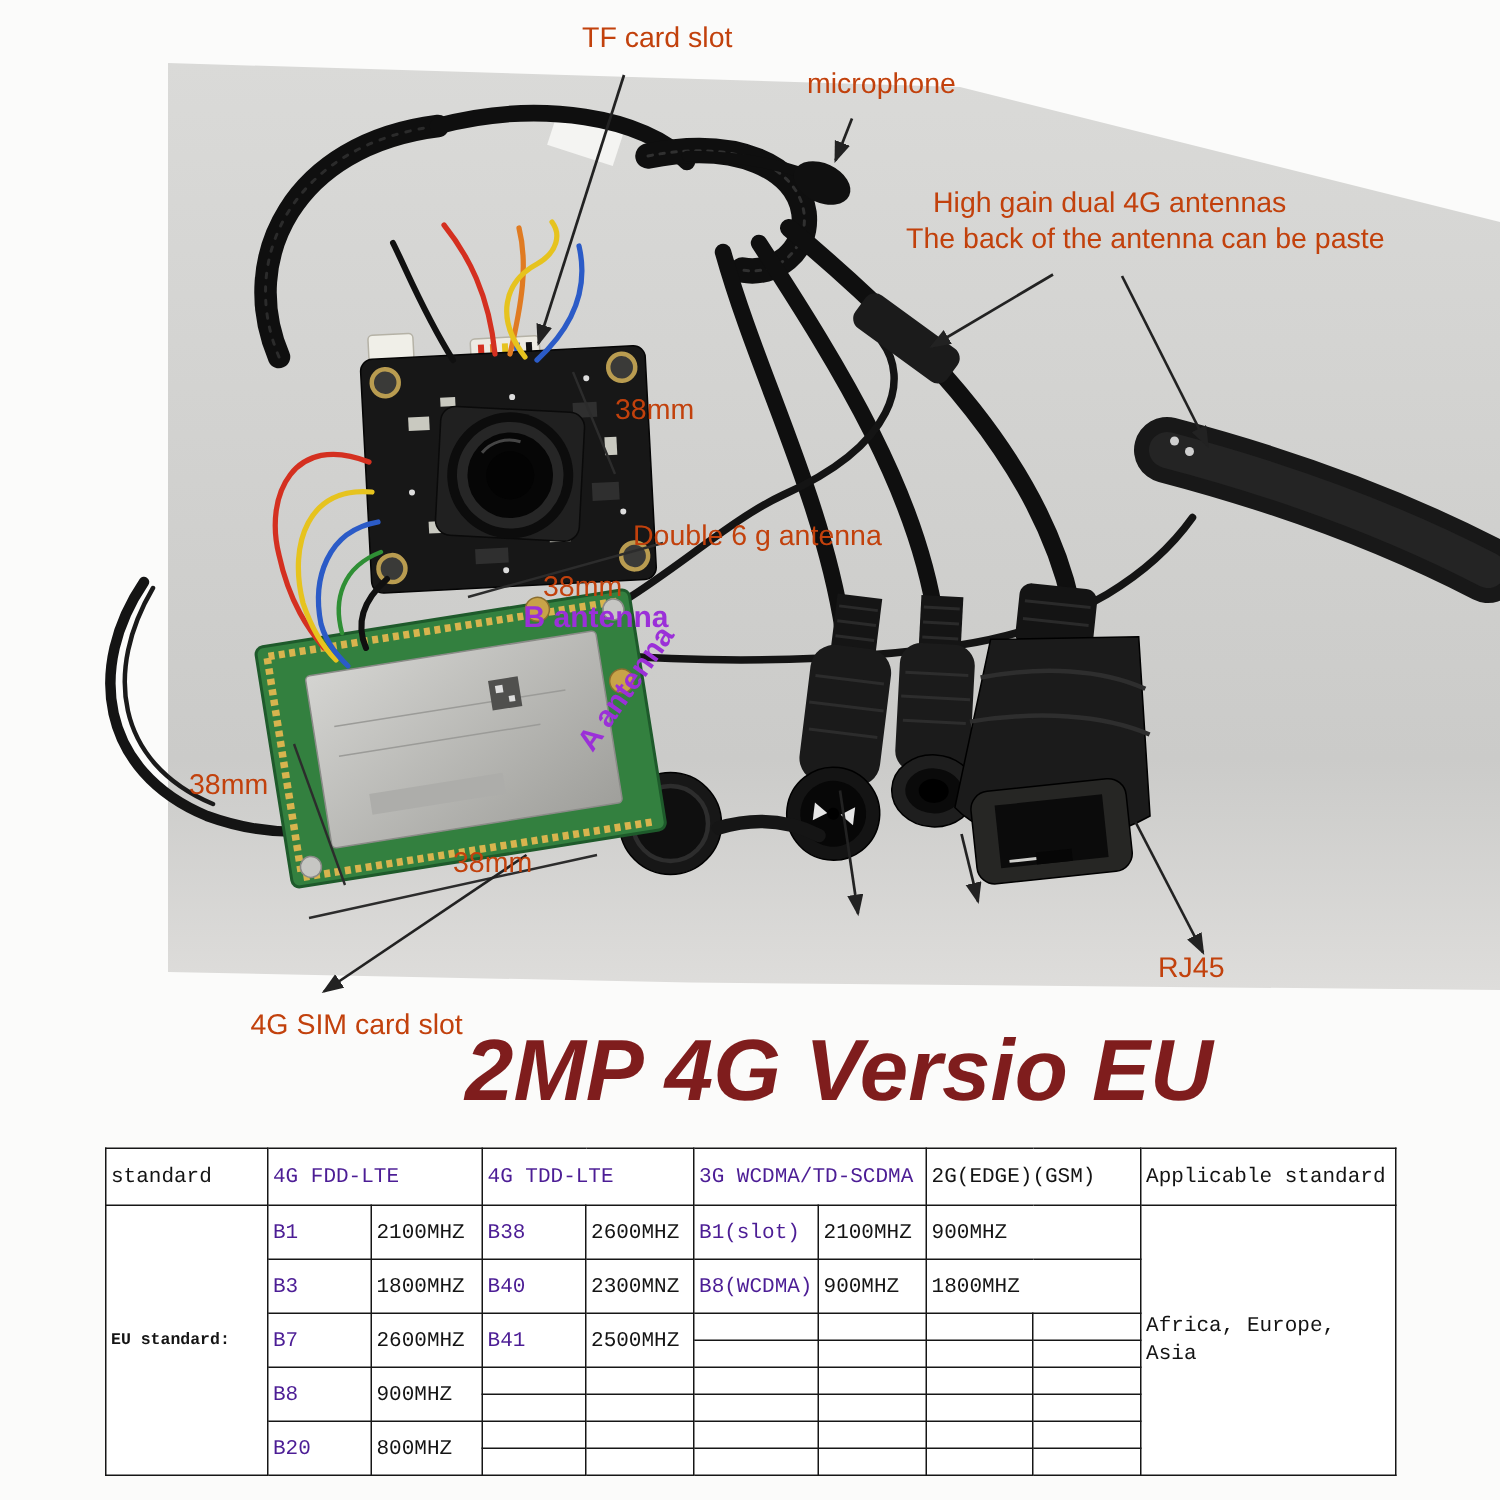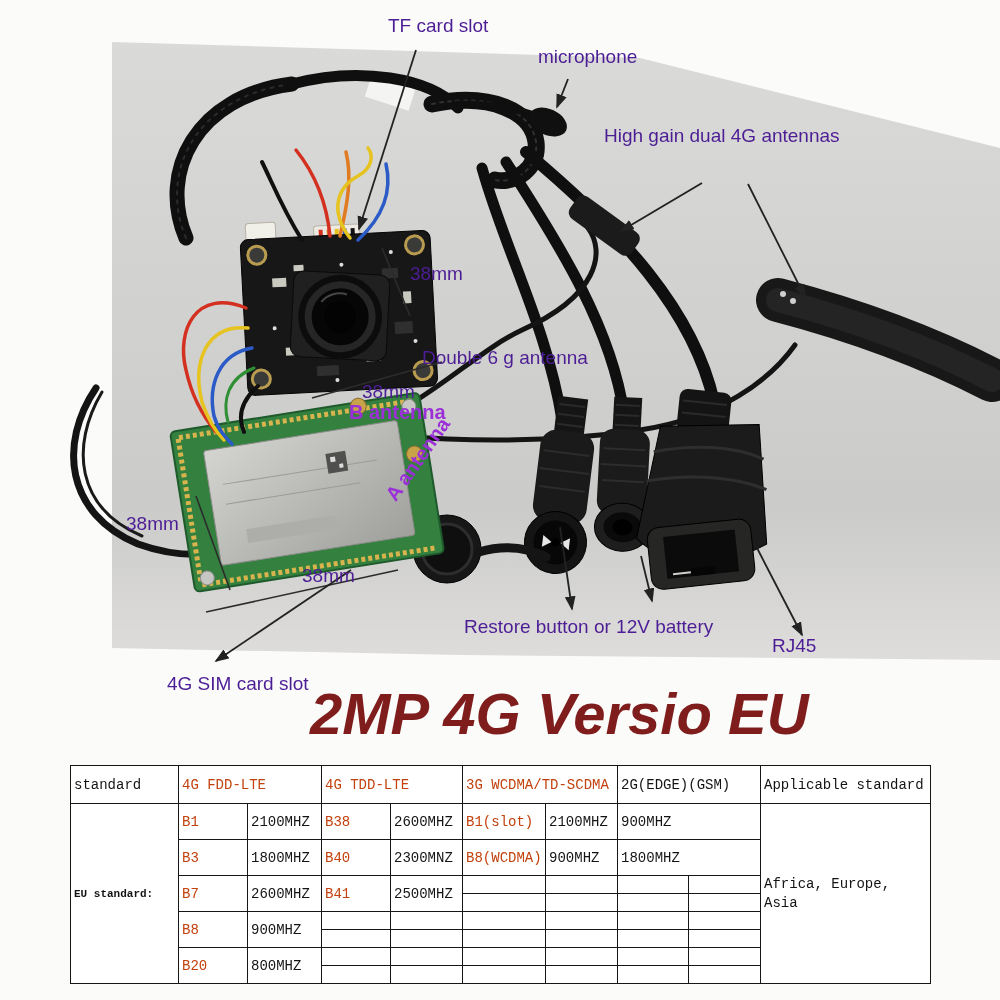--- a/index.html
+++ b/index.html
@@ -1,31 +1,31 @@
 <!DOCTYPE html>
 <html><head>
 <meta charset="utf-8">
 <style>
   html,body{margin:0;padding:0;}
   body{width:1000px;height:1000px;position:relative;background:#fbfbfa;overflow:hidden;
        font-family:"Liberation Sans",sans-serif;}
   .stage{position:absolute;left:0;top:0;width:1000px;height:760px;}
-  .lbl{position:absolute;font-size:19px;color:#4c1d95;white-space:nowrap;line-height:23px;}
+  .lbl{position:absolute;font-size:19px;color:#c2410c;white-space:nowrap;line-height:23px;}
   .lbl.purple{color:#9b30d8;font-weight:bold;font-size:20px;}
   .lbl.rot{transform:rotate(-55deg);transform-origin:center;}
   .title{position:absolute;left:310px;top:680px;font-size:58px;font-weight:bold;font-style:italic;
          color:#7f1d1d;letter-spacing:0px;white-space:nowrap;}
   
   .tbl-wrap{position:absolute;left:70px;top:765px;}
   table{border-collapse:collapse;table-layout:fixed;width:860px;
         font-family:"Liberation Mono",monospace;font-size:14px;color:#141414;background:#fff;}
   td{border:1px solid #161616;padding:0 3px;overflow:hidden;white-space:nowrap;text-align:left;vertical-align:middle;}
   thead td{height:37px;}
   tbody tr{height:18px;}
-  .red{color:#c2410c;}
+  .red{color:#4c1d95;}
   .std-cell{font-weight:bold;font-size:11px;}
   .app-cell{vertical-align:middle;line-height:19px;}
 </style>
 </head>
 <body>
 
 <div class="stage">
 <svg width="1000" height="760" viewBox="0 0 1000 760">
   <defs>
     <linearGradient id="bgGrad" x1="0" y1="0" x2="0" y2="1">
@@ -200,29 +200,29 @@
     <path d="M560,527 L572,609" marker-end="url(#ah)"></path>
     <path d="M641,556 L652,601" marker-end="url(#ah)"></path>
     <path d="M757,548 L802,635" marker-end="url(#ah)"></path>
     <path d="M351,570 L216,661" marker-end="url(#ah)"></path>
   </g>
 </svg>
 
   
   <div class="lbl" style="left:388px;top:14px">TF card slot</div>
   <div class="lbl" style="left:538px;top:45px">microphone</div>
-  <div class="lbl" style="left:604px;top:124px">High gain dual 4G antennas</div>
+  <div class="lbl" style="left:622px;top:124px">High gain dual 4G antennas</div>
+  <div class="lbl" style="left:604px;top:148px">The back of the antenna can be paste</div>
   <div class="lbl" style="left:410px;top:262px">38mm</div>
   <div class="lbl" style="left:422px;top:346px">Double 6 g antenna</div>
   <div class="lbl" style="left:362px;top:380px">38mm</div>
   <div class="lbl purple" style="left:349px;top:401px">B antenna</div>
   <div class="lbl purple rot" style="left:370px;top:448px">A antenna</div>
   <div class="lbl" style="left:126px;top:512px">38mm</div>
   <div class="lbl" style="left:302px;top:564px">38mm</div>
-  <div class="lbl" style="left:464px;top:615px">Restore button or 12V battery</div>
   <div class="lbl" style="left:772px;top:634px">RJ45</div>
   <div class="lbl" style="left:167px;top:672px">4G SIM card slot</div>
 </div>
 
 <div class="title">2MP 4G Versio EU</div>
 
 <div class="tbl-wrap">
 <table>
   <colgroup>
     <col style="width:108px">

